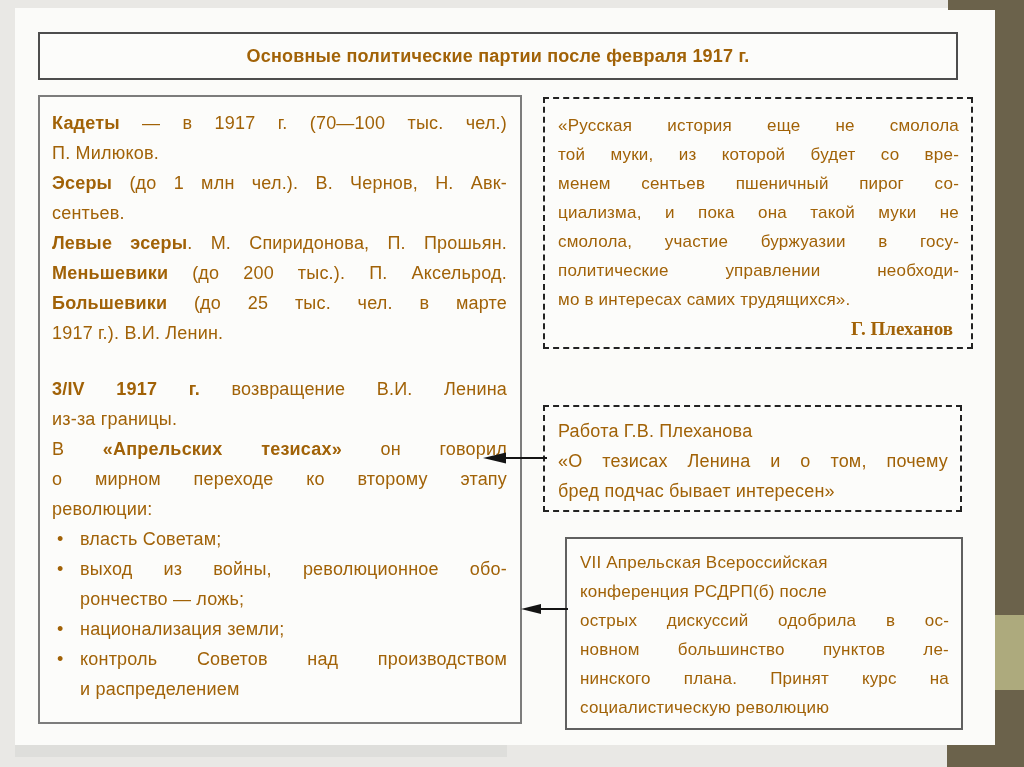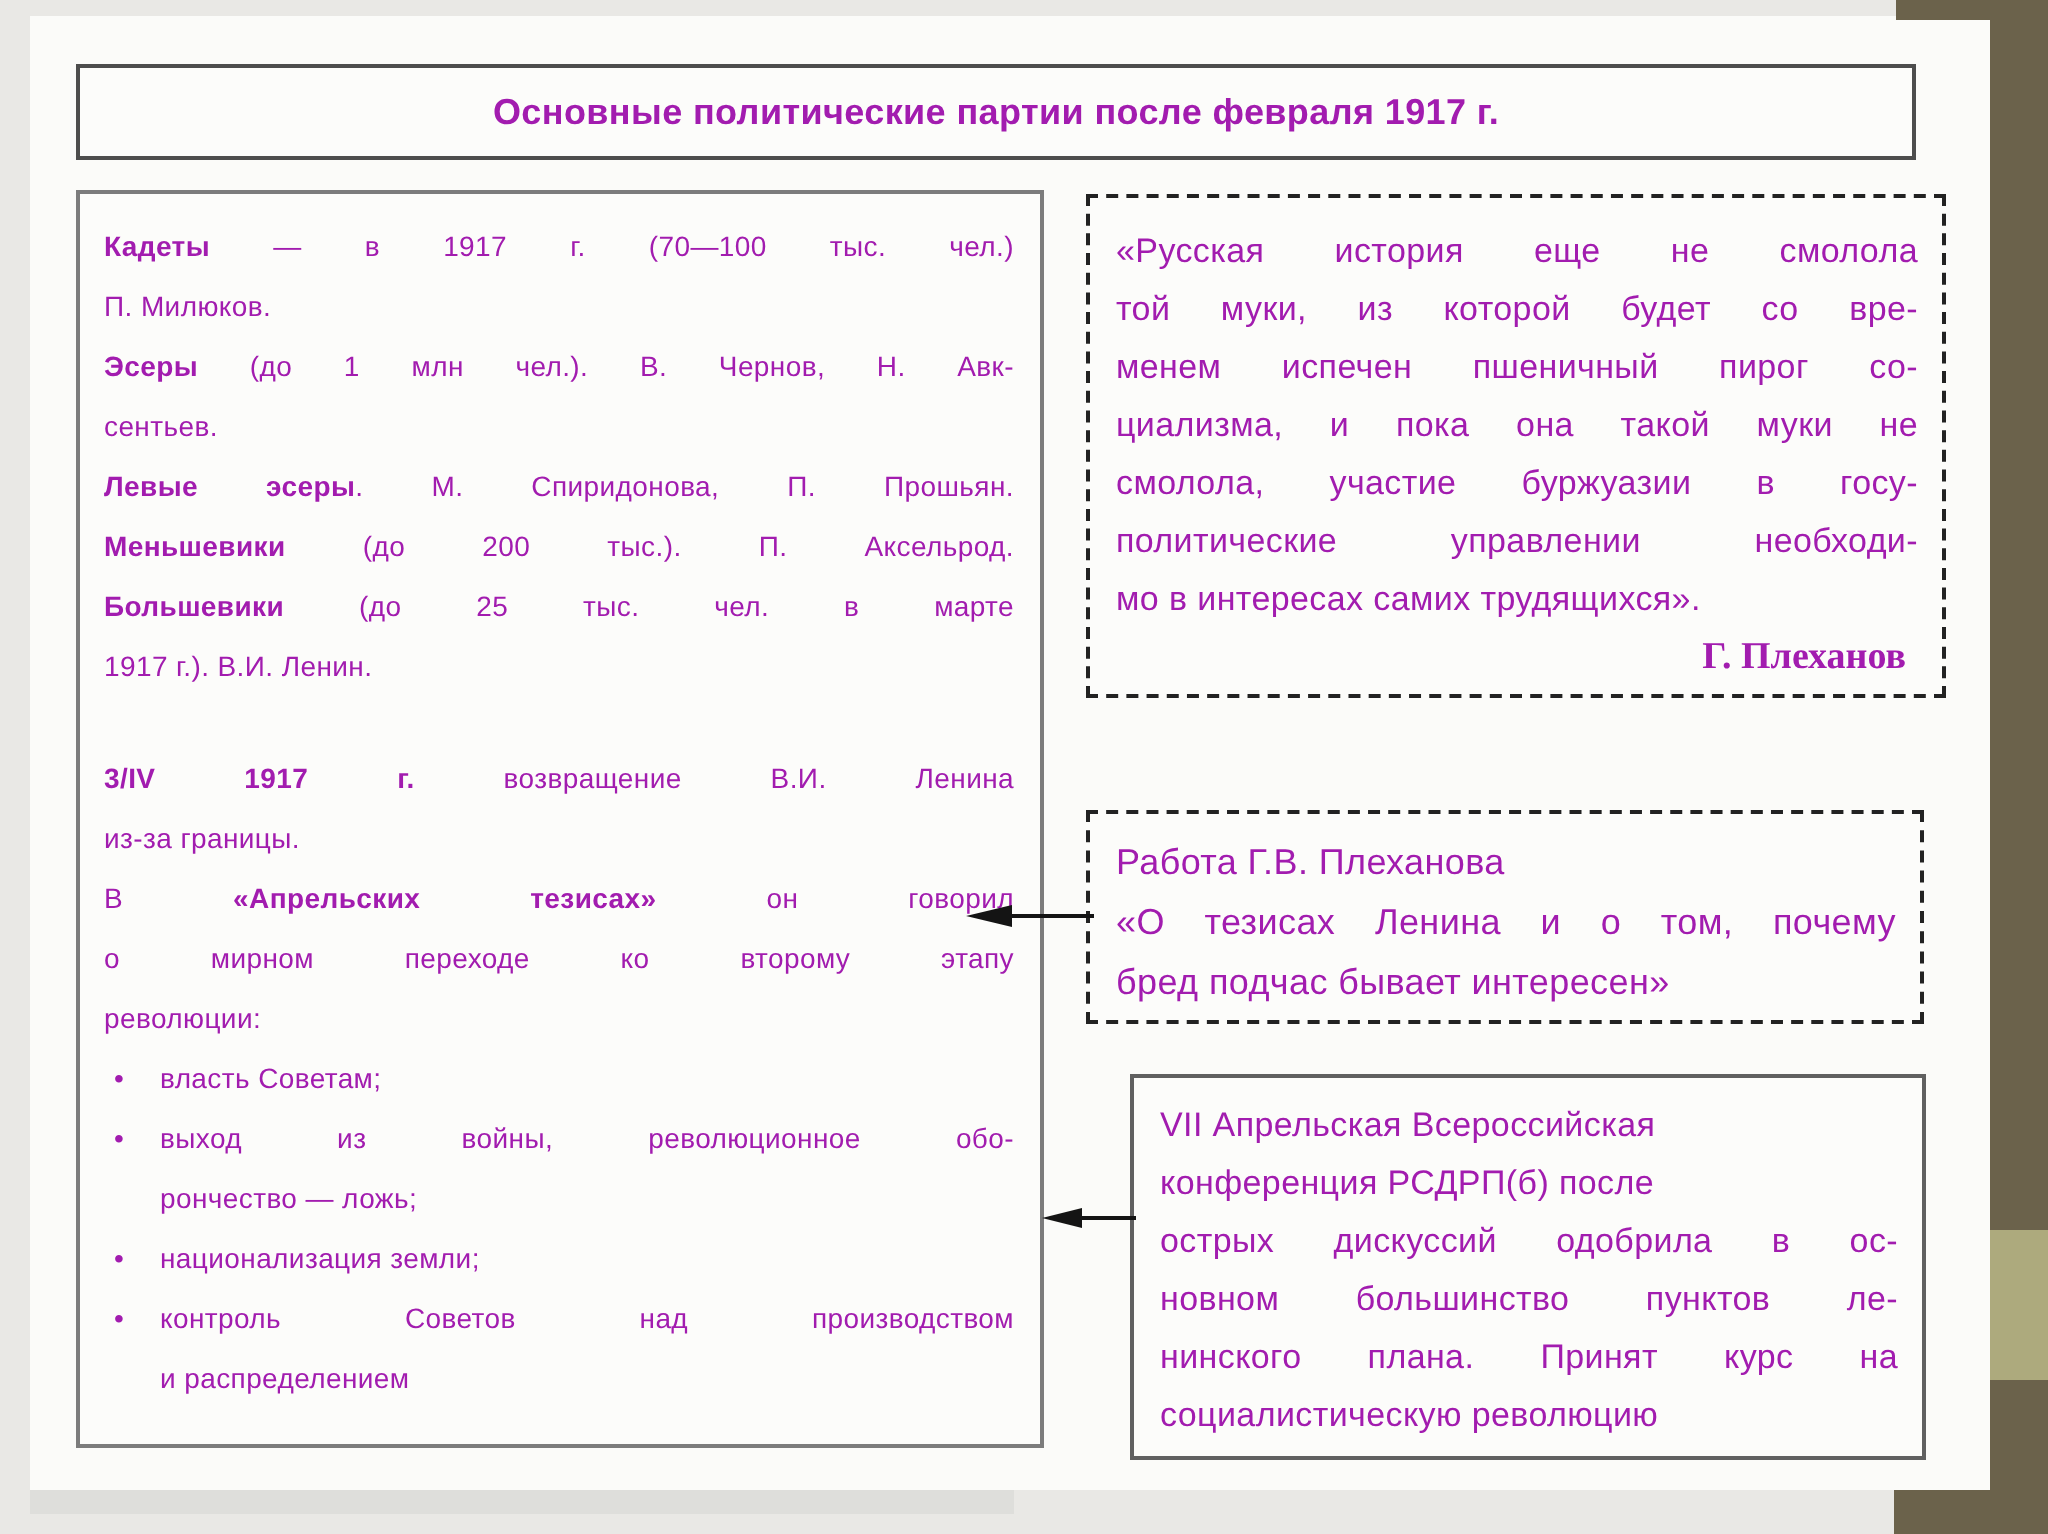--- a/index.html
+++ b/index.html
@@ -1,26 +1,26 @@
 <!DOCTYPE html>
 <html><head>
 <meta charset="utf-8">
 <style>
   html,body{margin:0;padding:0;}
   .stage{position:relative;width:1024px;height:767px;background:#e9e8e5;overflow:hidden;
-         font-family:"Liberation Sans",sans-serif;color:#a21caf;}
+         font-family:"Liberation Sans",sans-serif;color:#a16207;}
   .slide{position:absolute;left:15px;top:8px;width:980px;height:737px;background:#fbfbf9;}
   .deco{position:absolute;}
   .shadow-strip{position:absolute;left:15px;top:745px;width:492px;height:12px;background:#dededb;}
   .box{position:absolute;box-sizing:border-box;background:#fcfcfa;}
   .title-box{left:38px;top:32px;width:920px;height:48px;border:2px solid #4d4d4d;
              display:flex;align-items:center;justify-content:center;
              font-weight:bold;font-size:18px;letter-spacing:.2px;}
   .left-box{left:38px;top:95px;width:484px;height:629px;border:2px solid #7c7c7c;
-            padding:11px 13px 0 12px;font-size:14px;line-height:30px;}
+            padding:11px 13px 0 12px;font-size:18px;line-height:30px;}
   .quote-box{left:543px;top:97px;width:430px;height:252px;border:2px dashed #222;
              padding:12px 12px 0 13px;font-size:17px;line-height:29px;}
   .work-box{left:543px;top:405px;width:419px;height:107px;border:2px dashed #222;
             padding:9px 12px 0 13px;font-size:18px;line-height:30px;}
   .conf-box{left:565px;top:537px;width:398px;height:193px;border:2px solid #606060;
             padding:9px 12px 0 13px;font-size:17px;line-height:29px;}
   .line{position:relative;letter-spacing:.2px;}
   .line .txt{display:block;}
   .line.fill .txt{text-align:justify;text-align-last:justify;}
   .line.bullet,.line.indent{padding-left:28px;}
@@ -114,21 +114,21 @@
 
   <div class="box quote-box">
     <div>
         <div class="line fill">
           <span class="txt"><span>«Русская история еще не смолола</span></span>
         </div>
         <div class="line fill">
           <span class="txt"><span>той муки, из которой будет со вре-</span></span>
         </div>
         <div class="line fill">
-          <span class="txt"><span>менем испечен пшеничный пирог со-</span></span>
+          <span class="txt"><span>менем сентьев пшеничный пирог со-</span></span>
         </div>
         <div class="line fill">
           <span class="txt"><span>циализма, и пока она такой муки не</span></span>
         </div>
         <div class="line fill">
           <span class="txt"><span>смолола, участие буржуазии в госу-</span></span>
         </div>
         <div class="line fill">
           <span class="txt"><span>политические управлении необходи-</span></span>
         </div>

